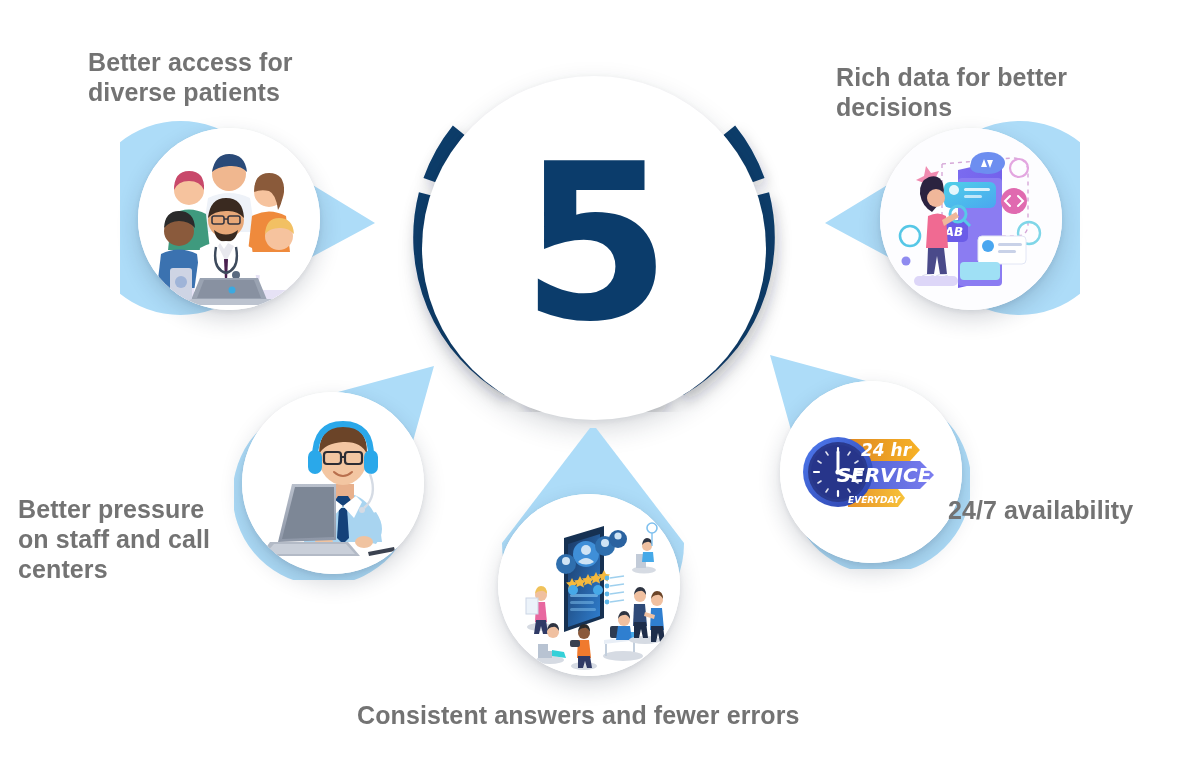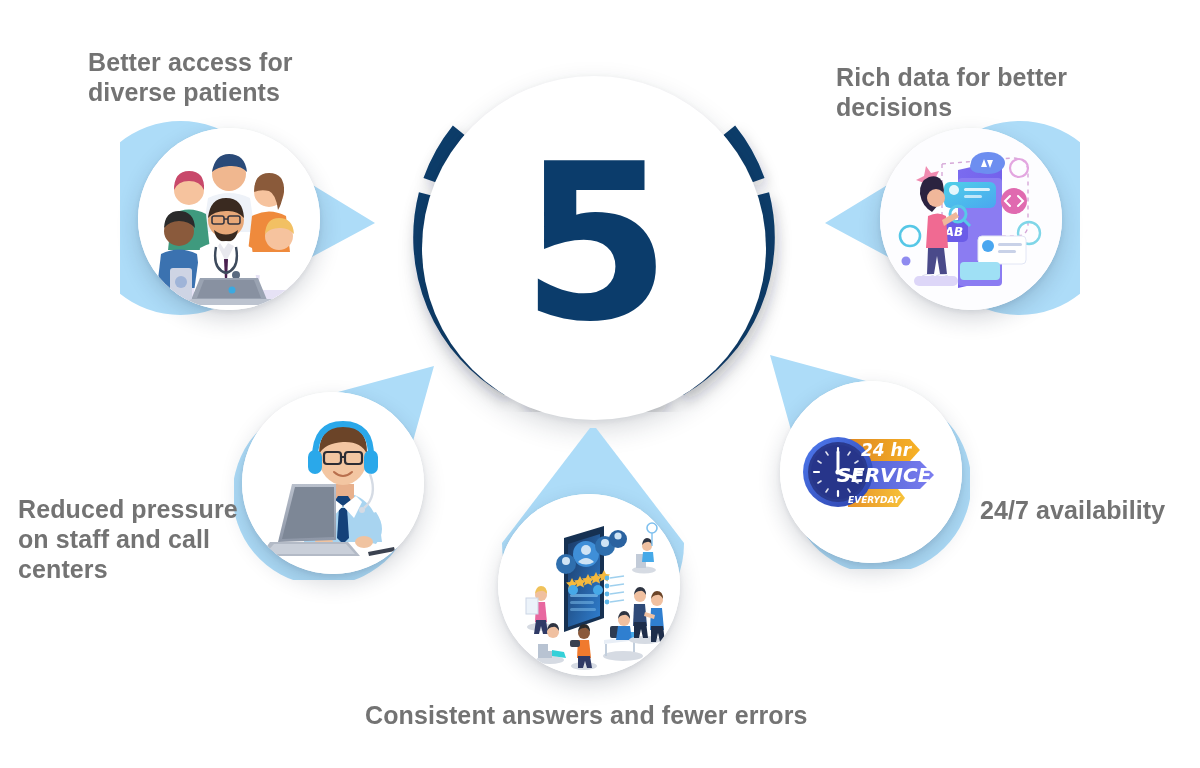--- a/index.html
+++ b/index.html
@@ -19,22 +19,22 @@
     color:#737373;
     font-size:25px;
     line-height:30px;
     letter-spacing:.1px;
     white-space:pre-line;
     font-weight:700;
   }
   .cap-tl{left:88px;  top:47px;}
   .cap-tr{left:836px; top:62px;}
   .cap-bl{left:18px;  top:494px;}
-  .cap-br{left:980px; top:495px;}
-  .cap-bc{left:357px; top:700px;margin-left:8px;}
+  .cap-br{left:948px; top:495px;}
+  .cap-bc{left:357px; top:700px;}
 
   
   .hub{position:absolute;left:392px;top:68px;width:404px;height:344px;}
   .hub-ring{position:absolute;left:0;top:0;}
   .hub-disc{
     position:absolute;left:30px;top:8px;width:344px;height:344px;
     border-radius:50%;
     background:#ffffff;
     box-shadow:0 10px 26px rgba(30,40,60,.17), 0 2px 6px rgba(30,40,60,.08);
   }
@@ -475,19 +475,19 @@
         <text x="104" y="101" font-family="DejaVu Sans, sans-serif" font-size="20" font-weight="700" font-style="italic" fill="#ffffff" text-anchor="middle">SERVICE</text>
         <text x="94" y="122" font-family="DejaVu Sans, sans-serif" font-size="9" font-weight="700" font-style="italic" fill="#ffffff" text-anchor="middle">EVERYDAY</text>
       </g>
     </svg>
   </div>
 
   <div class="caption cap-tl">Better access for
 diverse patients</div>
   <div class="caption cap-tr">Rich data for better
 decisions</div>
-  <div class="caption cap-bl">Reduced pressure
+  <div class="caption cap-bl">Better pressure
 on staff and call
 centers</div>
   <div class="caption cap-bc">Consistent answers and fewer errors</div>
   <div class="caption cap-br">24/7 availability</div>
 
 </div>
 
 </body></html>

